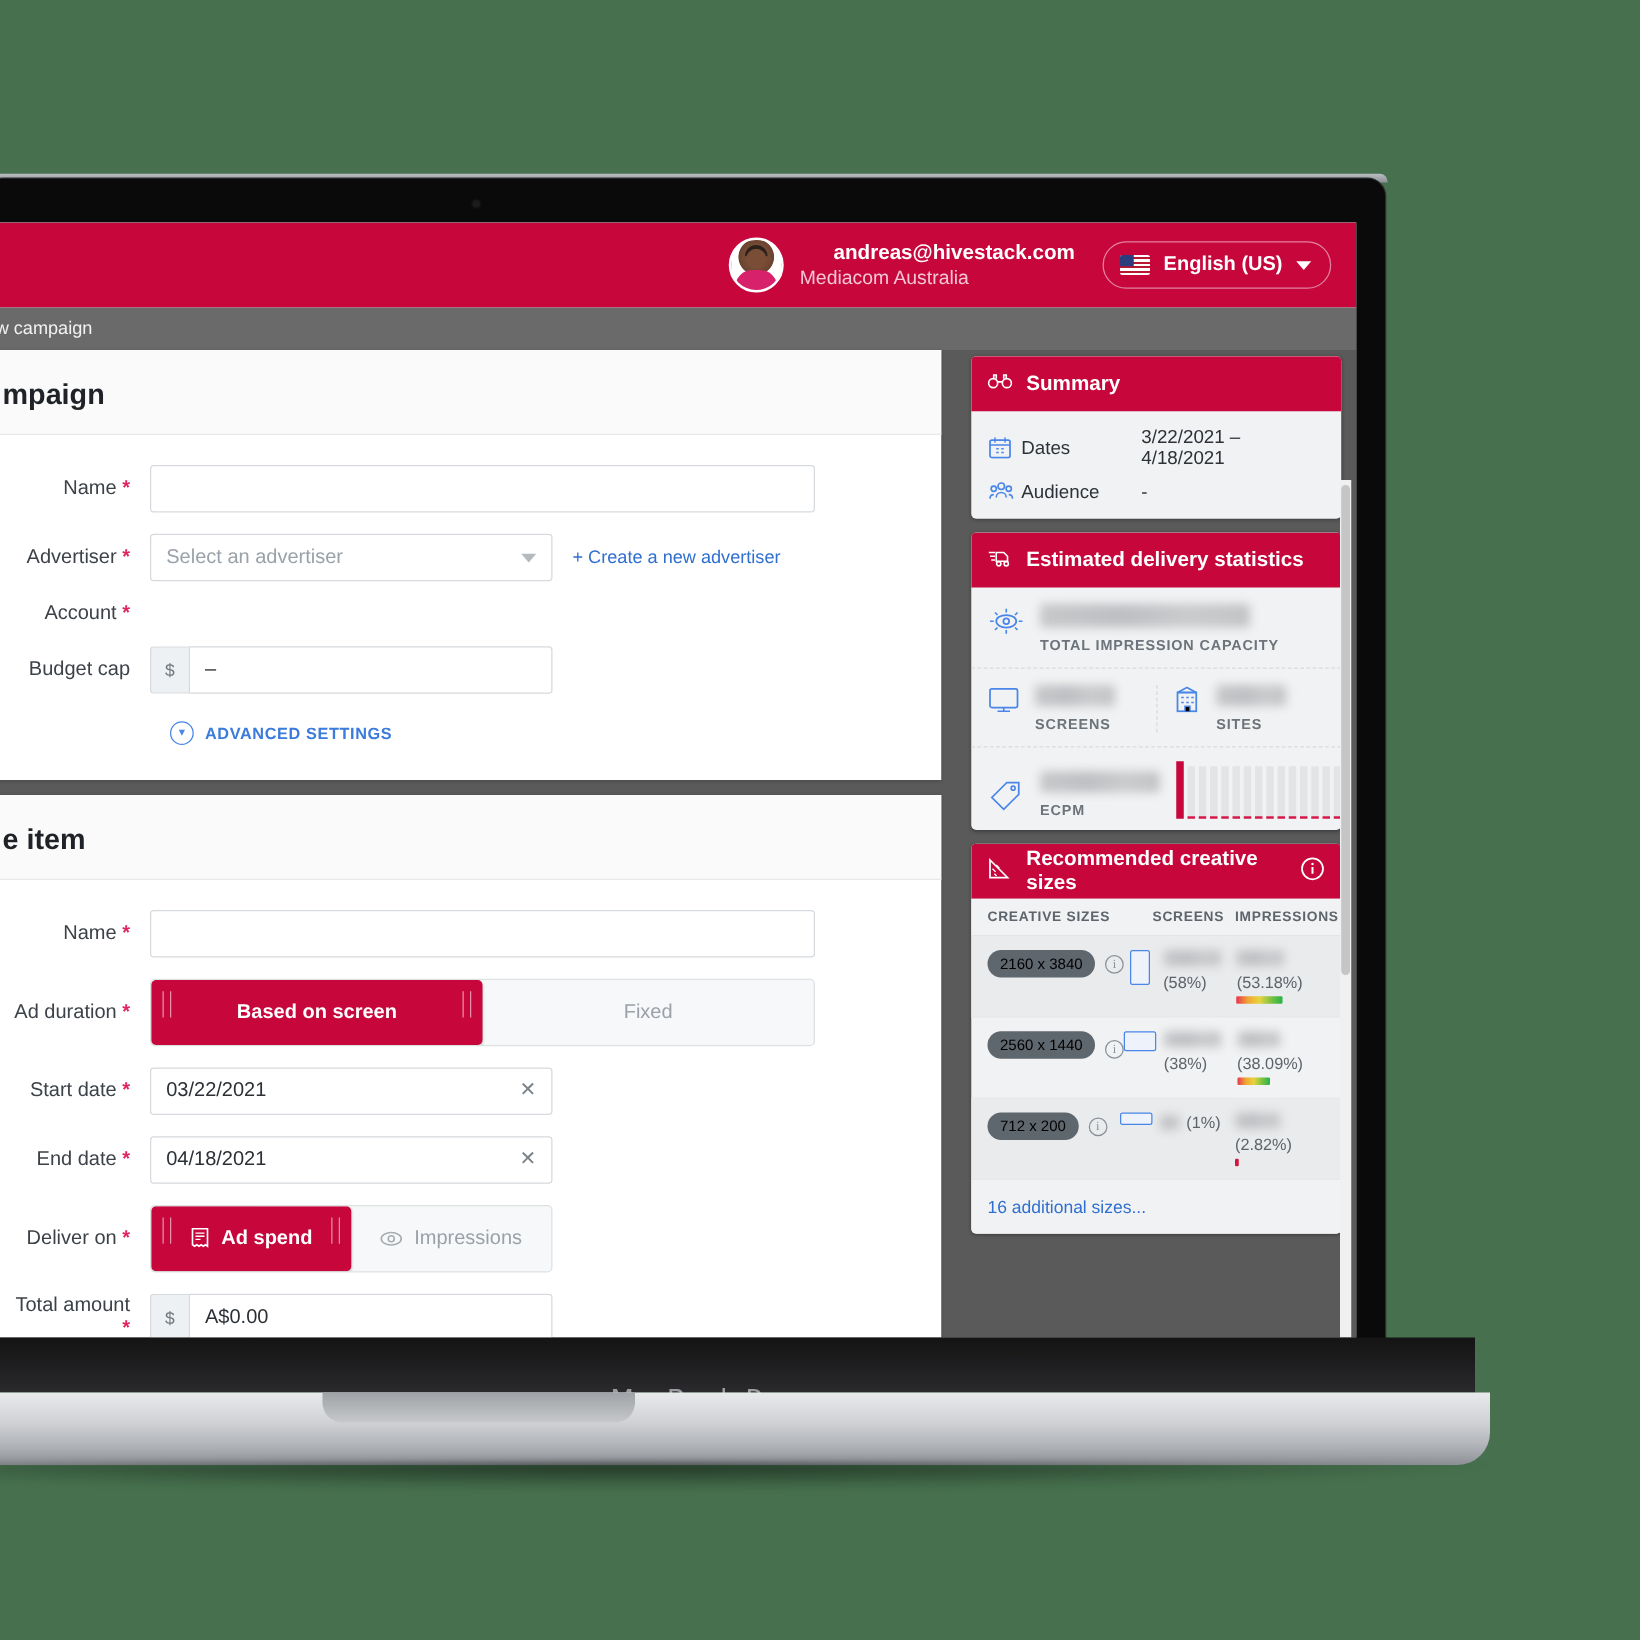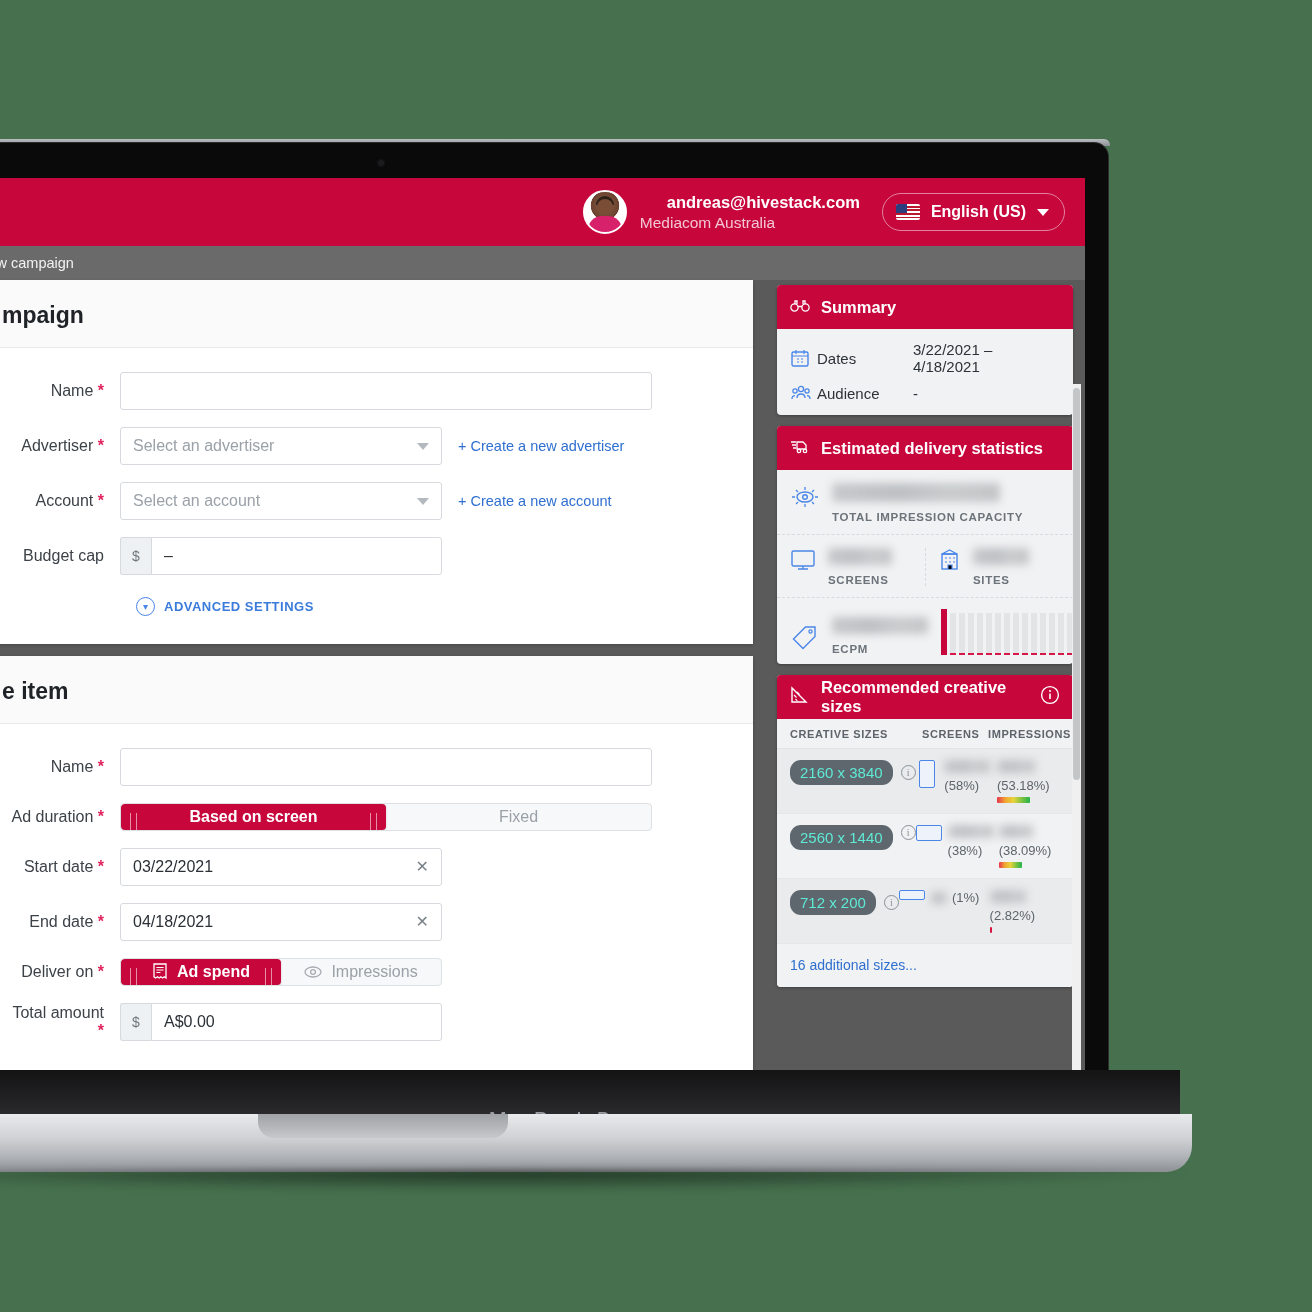--- a/index.html
+++ b/index.html
@@ -153,21 +153,21 @@
   .adv-row { display: flex; align-items: center; gap: 9px; margin: 22px 0 2px 134px; }
   .adv-circle {
     width: 19px; height: 19px; border-radius: 50%; border: 1.5px solid #4a86e8;
     display: flex; align-items: center; justify-content: center;
     color: #4a86e8; font-size: 10px; line-height: 1;
   }
   .adv-text { color: #3a7bdb; font-size: 13px; font-weight: bold; letter-spacing: .5px; }
 
   
   .toggle-group {
-    display: flex; width: 532px; height: 28px;
+    display: flex; width: 532px; height: 54px;
     border: 1px solid #dde1e4; border-radius: 4px; background: #f7f8f9; overflow: hidden;
   }
   .toggle-group.small { width: 322px; }
   .tg {
     flex: 1; display: flex; align-items: center; justify-content: center; gap: 9px;
     font-size: 16px; color: #9aa1a8; position: relative;
   }
   .tg.active {
     background: #c7063c; color: #fff; font-weight: bold;
     border-radius: 4px; box-shadow: 0 1px 2px rgba(0,0,0,.2);
@@ -231,21 +231,21 @@
   .cs-head-row {
     display: flex; padding: 9px 13px 8px 13px; font-size: 11px; color: #5d646b;
     font-weight: bold; letter-spacing: .6px; background: #f1f2f3; border-bottom: 1px solid #e2e4e6;
   }
   .cs-c1 { flex: 1; }
   .cs-c2 { width: 66px; }
   .cs-c3 { width: 72px; }
   .cs-row { display: flex; align-items: flex-start; padding: 11px 13px 10px 13px; border-bottom: 1px solid #e5e7e9; }
   .cs-row.alt { background: #e9ebec; }
   .size-pill {
-    background: #5e666e; color: #5eead4; font-size: 15px; border-radius: 11px;
+    background: #5e666e; color: #000000; font-size: 12px; border-radius: 11px;
     padding: 4px 10px; white-space: nowrap;
   }
   .info-i {
     width: 15px; height: 15px; border-radius: 50%; border: 1.3px solid #8a9199;
     color: #8a9199; font-size: 10px; display: flex; align-items: center; justify-content: center;
     font-family: "Liberation Serif", serif; flex: none;
   }
   .shape-box { border: 1.6px solid #4a86e8; background: #eef3fb; border-radius: 2px; }
   .cs-num { font-size: 13px; color: #5d646b; }
   .cs-blur { height: 13px; width: 46px; }
@@ -328,27 +328,20 @@
                   <span class="caret-dn"></span>
                 </div>
                 <a class="link">+ Create a new advertiser</a>
               </div>
             </div>
 
             <div class="field">
               <div class="field-label">
                 <span>Account</span>
                 <span class="req">*</span>
-              </div>
-              <div class="control">
-                <div class="input mid select placeholder">
-                  <span>Select an account</span>
-                  <span class="caret-dn"></span>
-                </div>
-                <a class="link">+ Create a new account</a>
               </div>
             </div>
 
             <div class="field">
               <div class="field-label">
                 <span>Budget cap</span>
               </div>
               <div class="control">
                 <div class="prefixed">
                   <div class="prefix">$</div>
@@ -675,21 +668,21 @@
               <div class="cs-num" style="margin-top:5px">(58%)</div>
             </div>
             <div class="cs-c3">
               <div class="blurred cs-blur" style="width:38px"></div>
               <div class="cs-num" style="margin-top:5px">(53.18%)</div>
               <div class="heatbar" style="width:52%;background:linear-gradient(90deg,#e8344e,#f0a533,#e8d33c,#7dc342,#25b34b)"></div>
             </div>
           </div>
 
           <div class="cs-row">
-            <div class="cs-c1" style="display:flex;align-items:flex-start;gap:8px">
+            <div class="cs-c1" style="display:flex;align-items:flex-end;gap:8px">
               <span class="size-pill">2560 x 1440</span>
               <span class="info-i">i</span>
             </div>
             <div style="width:26px;display:flex;align-items:center;justify-content:center">
               <span class="shape-box" style="width:26px;height:16px"></span>
             </div>
             <div class="cs-c2" style="padding-left:6px">
               <div class="blurred cs-blur"></div>
               <div class="cs-num" style="margin-top:5px">(38%)</div>
             </div>

